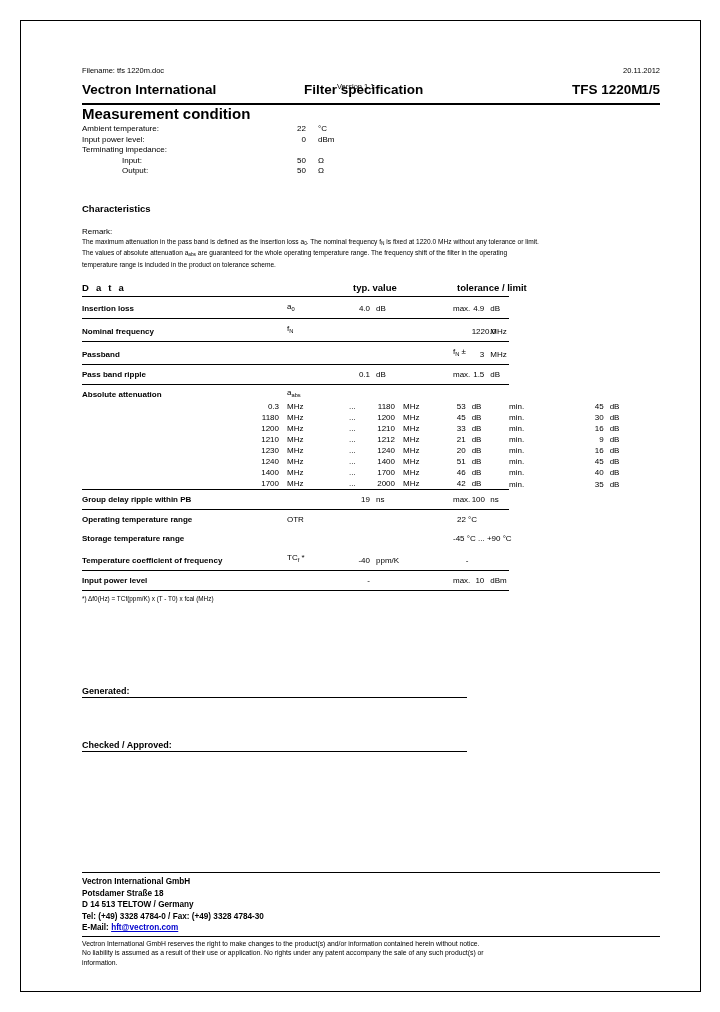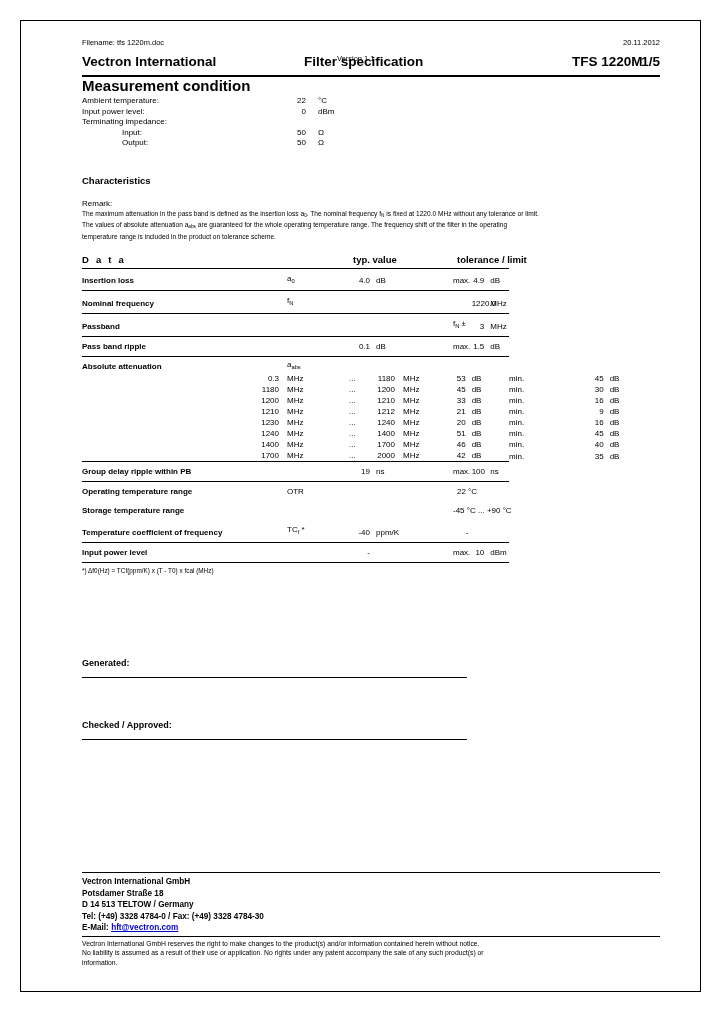--- a/index.html
+++ b/index.html
@@ -41,20 +41,21 @@
     top: 38px;
     width: 578px;
   }
 
   
   .hdr-meta {
     position: relative;
     height: 14px;
     font-size: 7.5px;
     color: #000;
+    margin-top: 28px;
   }
   .hdr-meta .filename { position: absolute; left: 0; top: 0; }
   .hdr-meta .version  { position: absolute; left: 255px; top: 16px; text-align: right; }
   .hdr-meta .date     { position: absolute; right: 0; top: 0; }
 
   .hdr-main {
     position: relative;
     height: 20px;
     font-weight: bold;
     font-size: 13.5px;
@@ -160,21 +161,21 @@
     font-size: 6.4px;
     margin-top: 4px;
   }
 
   
   .sig {
     width: 385px;
     font-weight: bold;
     font-size: 9px;
     border-bottom: 1.6px solid #000;
-    padding-bottom: 9px;
+    padding-bottom: 1px;
   }
   .sig-gen { margin-top: 84px; }
   .sig-app { margin-top: 42px; }
 
   
   .footer {
     position: absolute;
     left: 82px;
     top: 872px;
     width: 578px;

